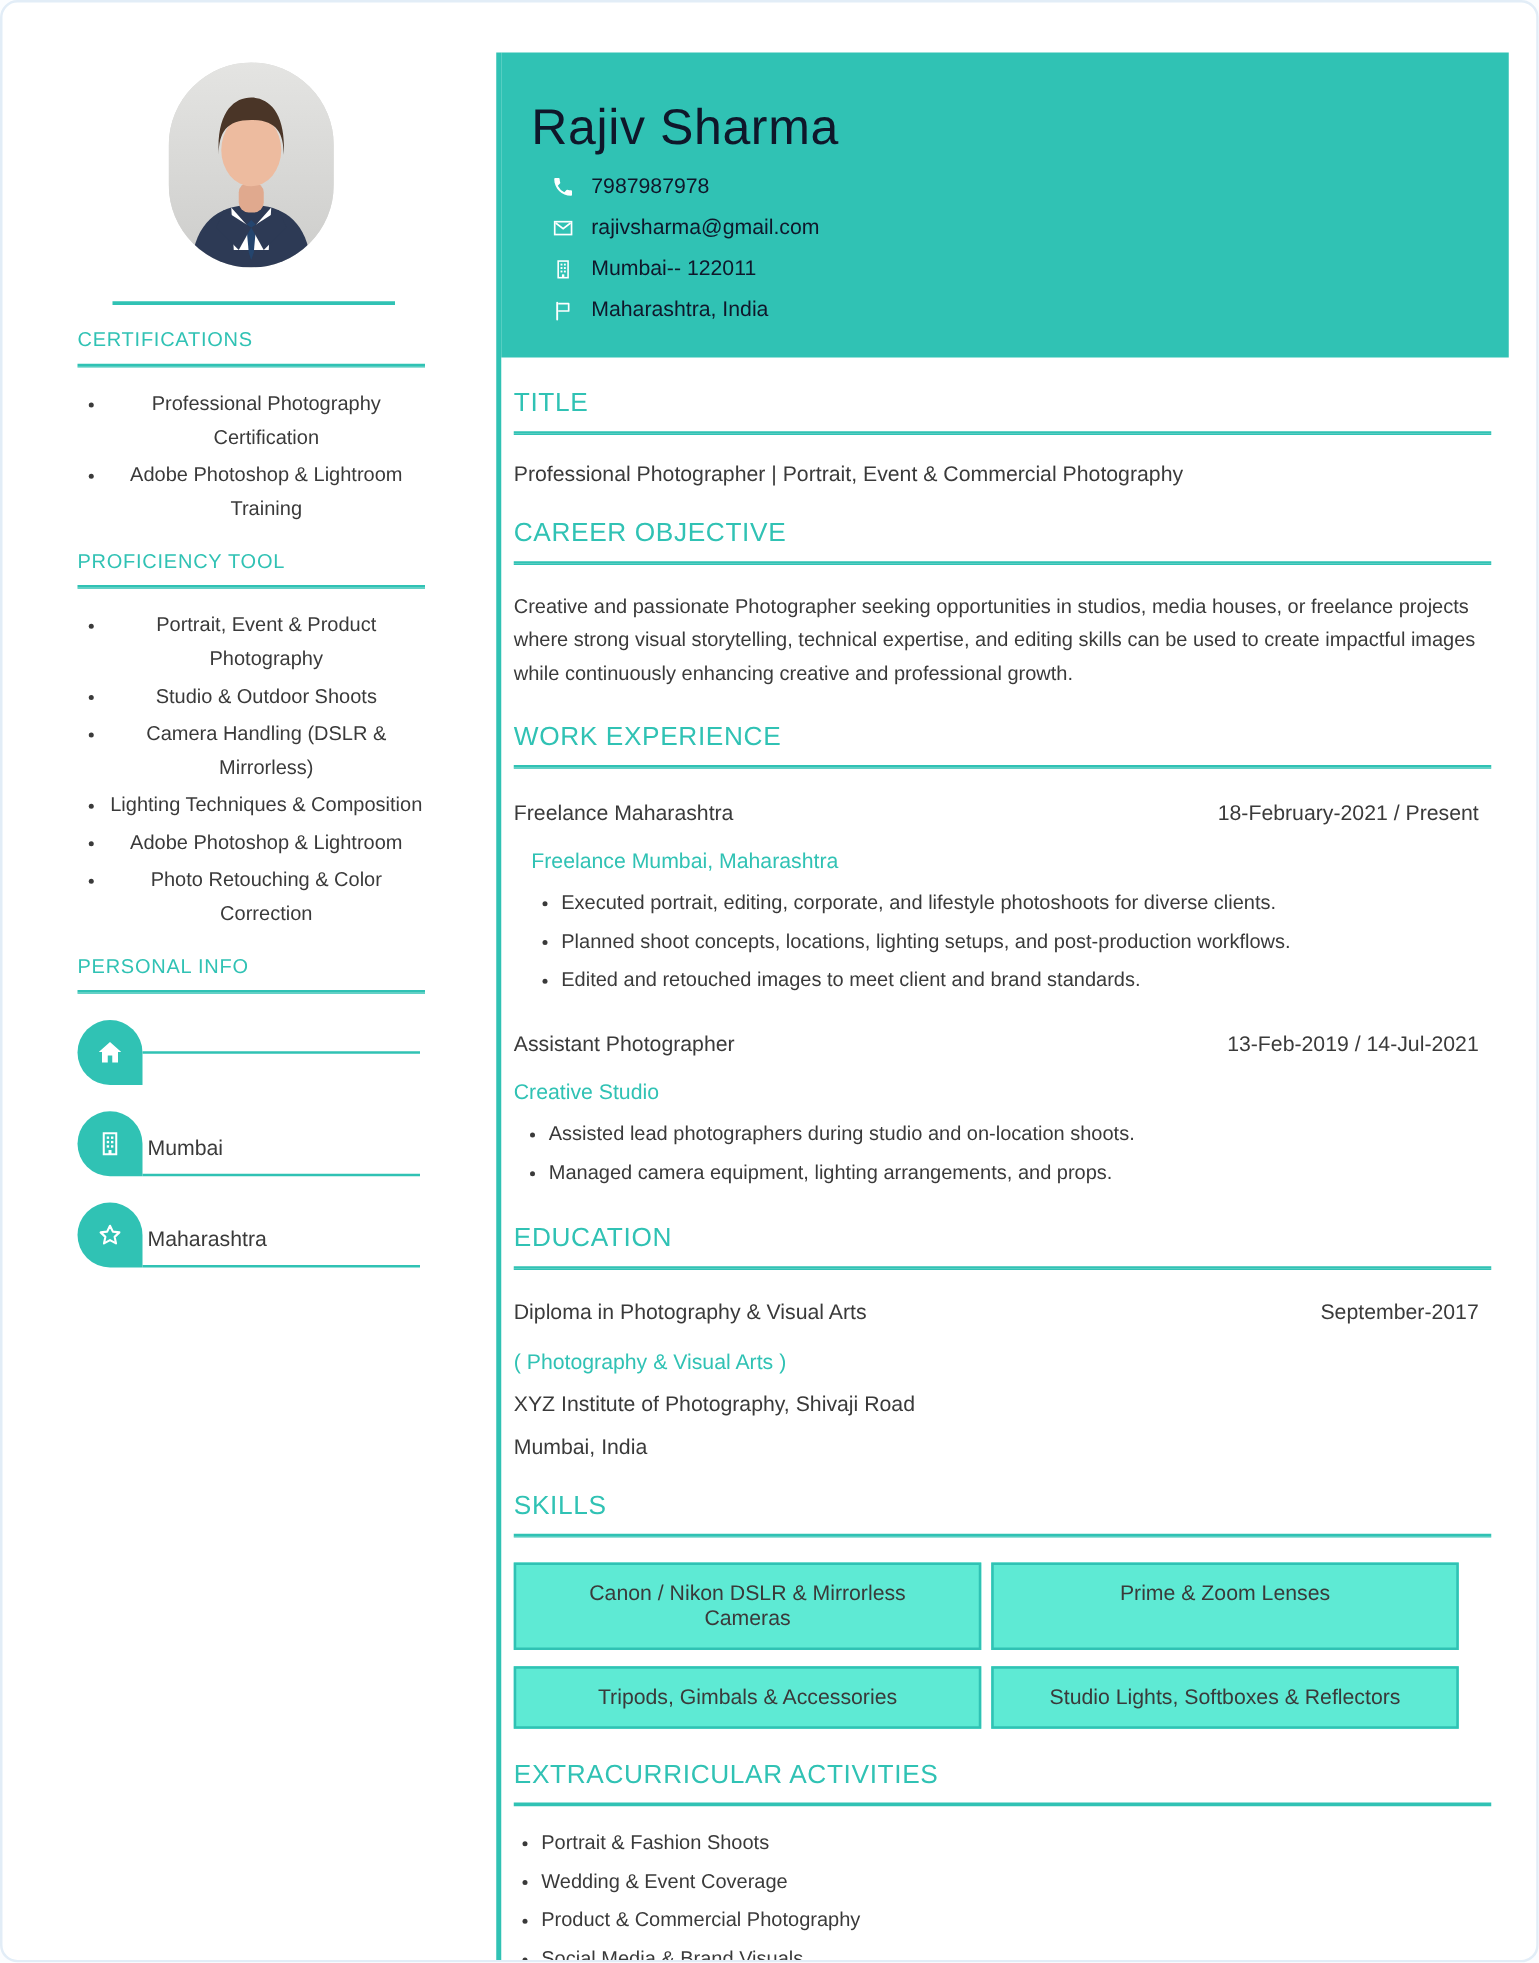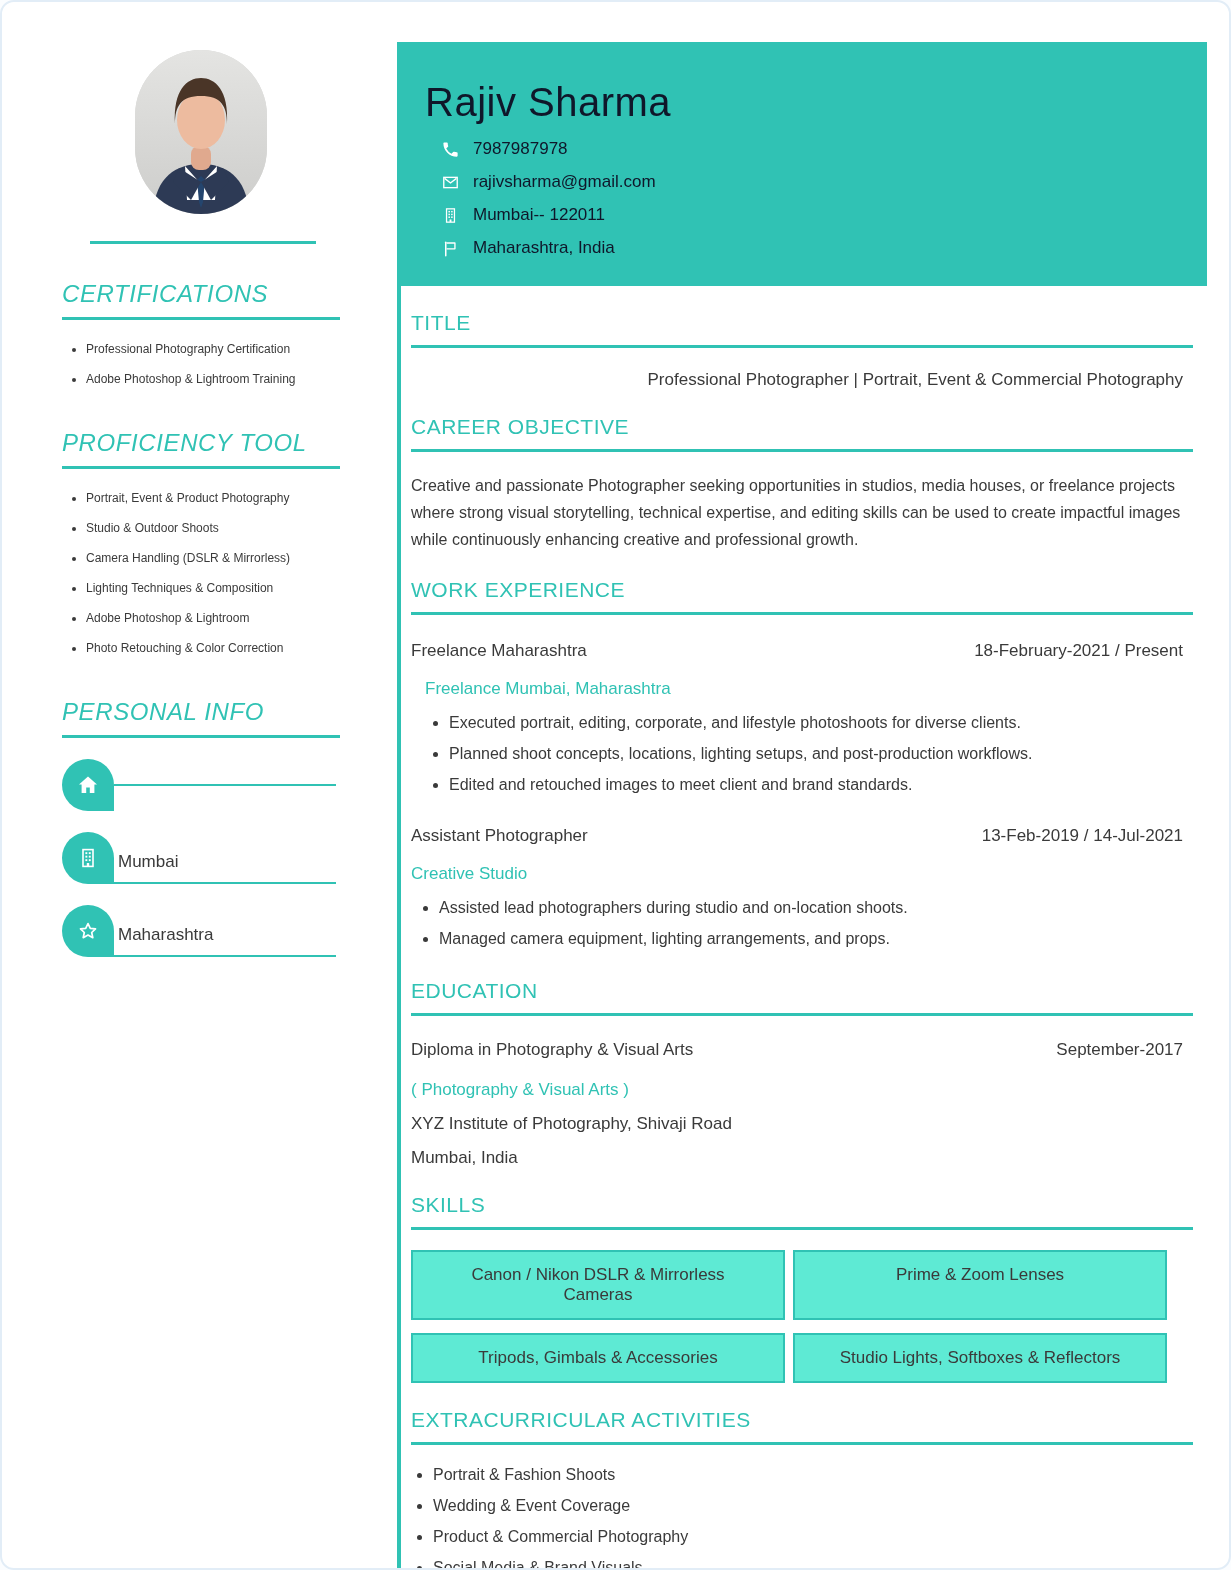--- a/index.html
+++ b/index.html
@@ -13,24 +13,24 @@
   .page{
     position:relative;width:1231px;height:1570px;background:#fff;
     border:2px solid var(--page-border);border-radius:14px;overflow:hidden;
   }
 
   
   .sidebar{position:absolute;left:60px;top:40px;width:278px;}
   .photo-wrap{width:132px;height:164px;margin:8px auto 0;border-radius:66px;overflow:hidden;background:#d8d8d6;}
   .photo-wrap svg{display:block;width:100%;height:100%;}
   .photo-line{height:3px;background:var(--accent);margin:27px 24px 0 28px;}
-  .side-title{color:var(--accent);font-size:24px;font-weight:400;letter-spacing:.6px;margin:36px 0 9px;font-style:italic;}
+  .side-title{color:var(--accent);font-size:16px;font-weight:400;letter-spacing:.6px;margin:20px 0 9px;}
   .rule{height:2px;border-top:2px solid var(--accent);border-bottom:1px solid var(--accent);}
   .side-list{margin:16px 0 0;padding-left:24px;}
-  .side-list li{font-size:12px;line-height:27px;margin-bottom:3px;}
+  .side-list li{font-size:16px;line-height:27px;margin-bottom:3px;text-align:center;}
   .info-row{position:relative;height:52px;margin-top:21px;}
   .blob{
     position:absolute;left:0;top:0;width:52px;height:52px;background:var(--accent);
     border-radius:50% 50% 0 50%;display:flex;align-items:center;justify-content:center;
   }
   .blob svg{width:24px;height:24px;}
   .info-line{position:absolute;left:52px;right:4px;bottom:0;height:2px;background:var(--accent);}
   .info-row.first .info-line{bottom:25px;left:52px;}
   .info-label{position:absolute;left:56px;bottom:12px;font-size:17px;}
 
@@ -38,21 +38,21 @@
   .main{position:absolute;left:395px;top:40px;width:810px;border-left:4px solid var(--accent);padding-bottom:8px;}
   .banner{background:var(--accent);color:#0f172a;padding:32px 24px 28px;}
   .banner h1{font-size:40px;font-weight:400;margin:6px 0 14px;letter-spacing:.5px;}
   .contact-row{display:flex;align-items:center;margin:13px 0 0 16px;font-size:17px;}
   .contact-row .cicon{width:19px;height:19px;margin-right:13px;flex:0 0 auto;display:flex;}
   .contact-row svg{width:19px;height:19px;}
 
   .msec{padding-left:10px;}
   .m-title{color:var(--accent);font-size:21px;font-weight:400;letter-spacing:.5px;margin:25px 0 10px;}
   .m-rule{height:2px;border-top:2px solid var(--accent);border-bottom:1px solid var(--accent);margin-right:14px;}
-  .m-text{font-size:17px;margin:22px 24px 0 0;text-align:right;}
+  .m-text{font-size:17px;margin:22px 24px 0 0;}
   .para{font-size:16px;line-height:27px;margin:20px 24px 0 0;}
 
   .job-head{display:flex;justify-content:space-between;align-items:baseline;font-size:17px;margin:26px 24px 0 0;}
   .company{color:var(--accent);font-size:17px;margin:18px 0 0 14px;}
   .company.flush{margin-left:0;}
   .job-bullets{margin:8px 0 0;padding-left:38px;}
   .job-bullets.tight{padding-left:28px;}
   .job-bullets li{font-size:16px;line-height:31px;}
 
   .edu-head{display:flex;justify-content:space-between;align-items:baseline;font-size:17px;margin:24px 24px 0 0;}

